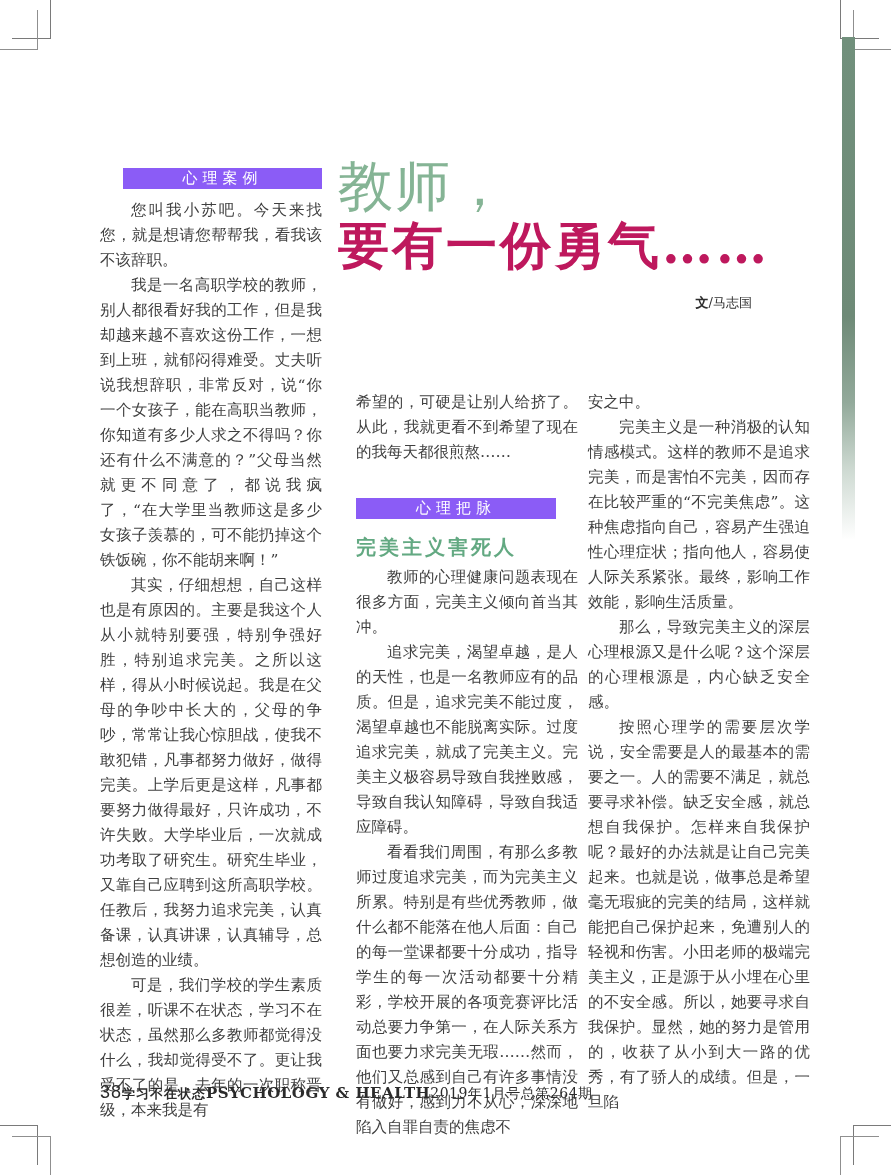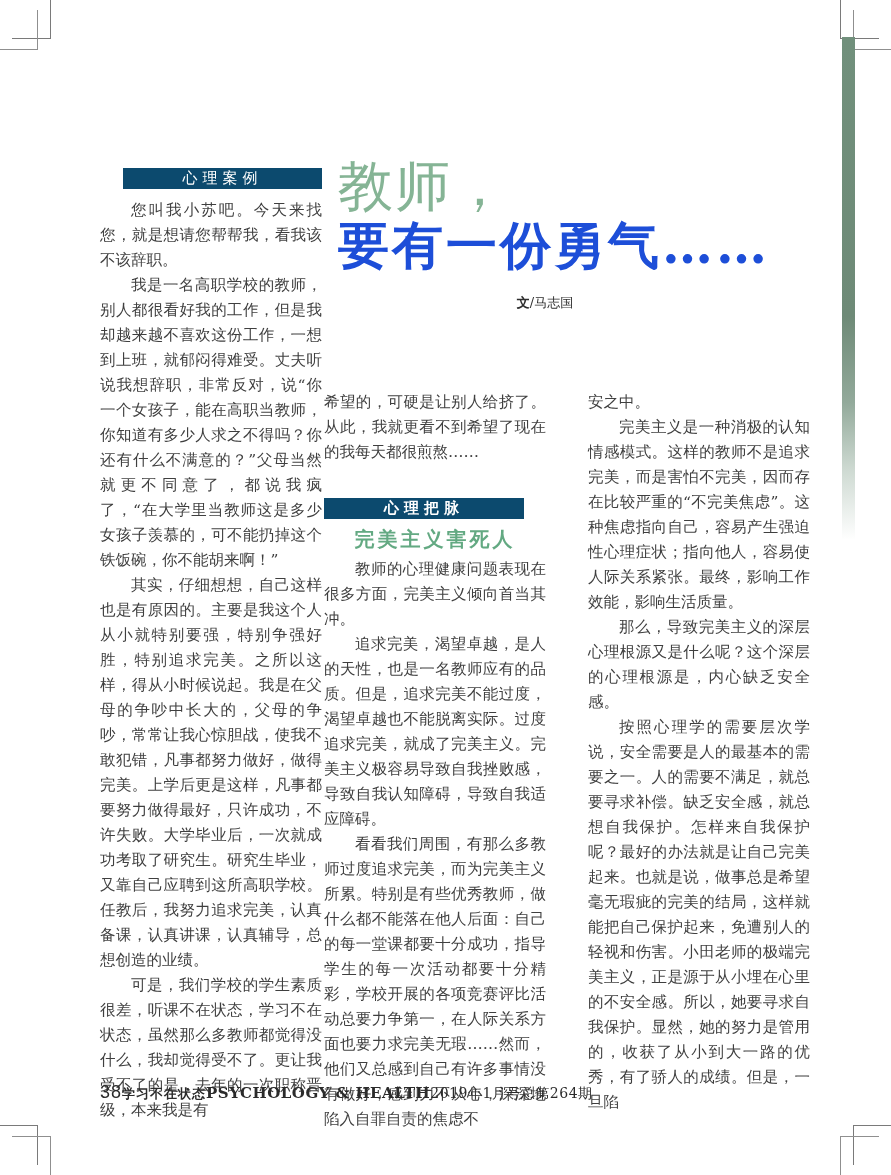--- a/index.html
+++ b/index.html
@@ -24,38 +24,38 @@
     position:absolute;left:842px;top:37px;width:13px;height:508px;
     background:linear-gradient(to bottom,#71907c 0%,#6e8a77 55%,#93aa9b 72%,#cdd9d1 85%,rgba(255,255,255,0) 99%);
   }
   
   .title-block{position:absolute;left:338px;top:158px;width:464px;}
   .title-line1{
     text-align:left;padding-right:58px;
     font-size:55px;line-height:1.05;color:#85b495;letter-spacing:2px;
   }
   .title-line2{
-    font-size:51px;line-height:1.05;font-weight:bold;color:#1d4ed8;
+    font-size:51px;line-height:1.05;font-weight:bold;color:#be185d;
     letter-spacing:3px;margin-top:3px;white-space:nowrap;
   }
-  .byline{text-align:center;padding-right:50px;margin-top:22px;font-size:13px;color:#2e2e2e;}
+  .byline{text-align:right;padding-right:50px;margin-top:22px;font-size:13px;color:#2e2e2e;}
   .byline .b{font-weight:bold;}
   
   .col{position:absolute;width:222px;font-size:15.5px;line-height:25px;text-align:justify;}
   #col1{left:100px;top:168px;}
-  #col2{left:324px;top:390px;}
+  #col2{left:356px;top:390px;}
   #col3{left:588px;top:390px;}
   .band{
-    background:#0c4a6e;color:#ffffff;height:21px;line-height:21px;
+    background:#8b5cf6;color:#ffffff;height:21px;line-height:21px;
     text-align:center;font-size:15px;letter-spacing:5px;
   }
   .band-case{margin-left:23px;margin-bottom:9px;}
-  .band-pulse{margin-right:22px;margin-top:33px;margin-bottom:5px;font-weight:bold;}
+  .band-pulse{margin-right:22px;margin-top:33px;margin-bottom:13px;}
   .subtitle{
-    text-align:center;font-size:20px;font-weight:bold;color:#63a982;
+    text-align:left;font-size:20px;font-weight:bold;color:#63a982;
     letter-spacing:3px;line-height:30px;margin-bottom:3px;
   }
   .para{margin:0;text-indent:2em;}
   .cont{text-indent:0;}
   
   .footer{
     position:absolute;left:100px;top:1082px;width:560px;
     display:flex;align-items:baseline;color:#2b2b2b;
   }
   .page-num{font-family:"Liberation Sans","DejaVu Sans",sans-serif;font-size:18px;letter-spacing:1px;}

